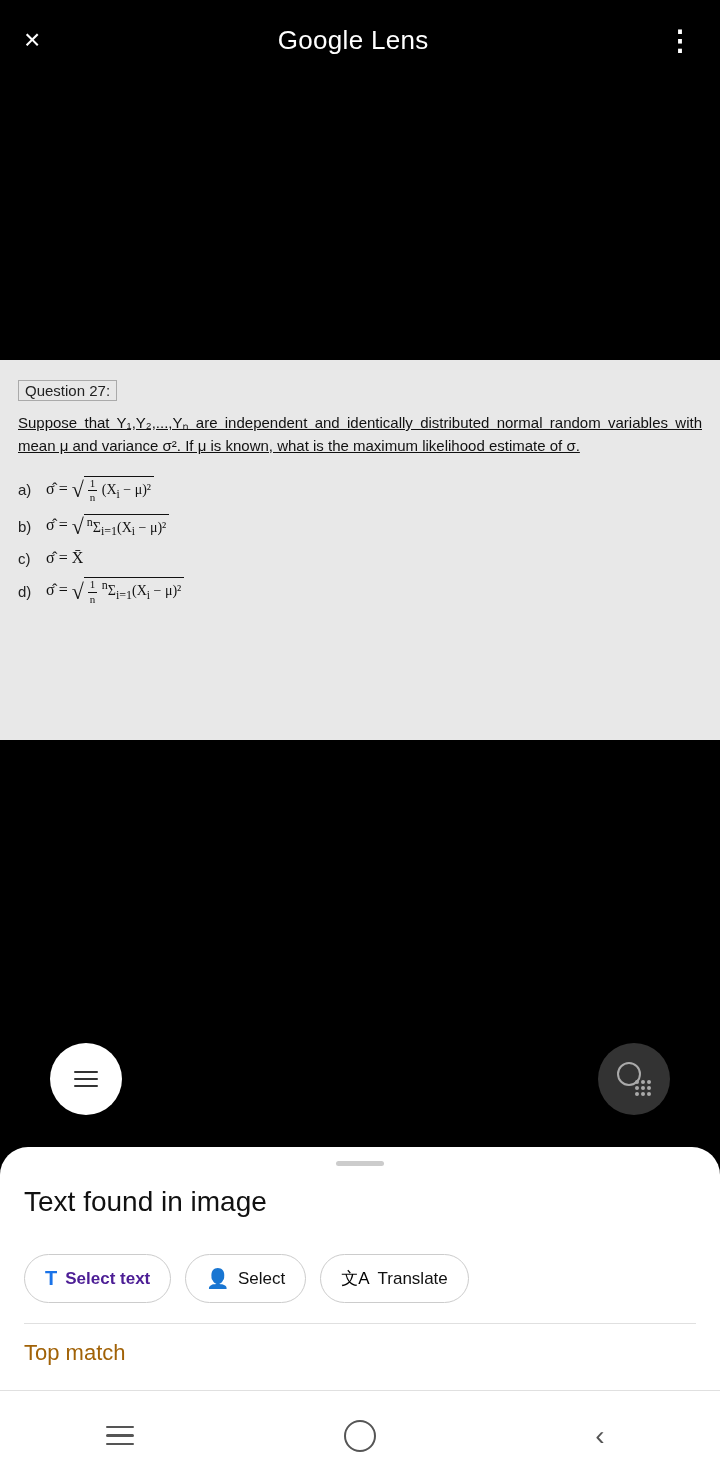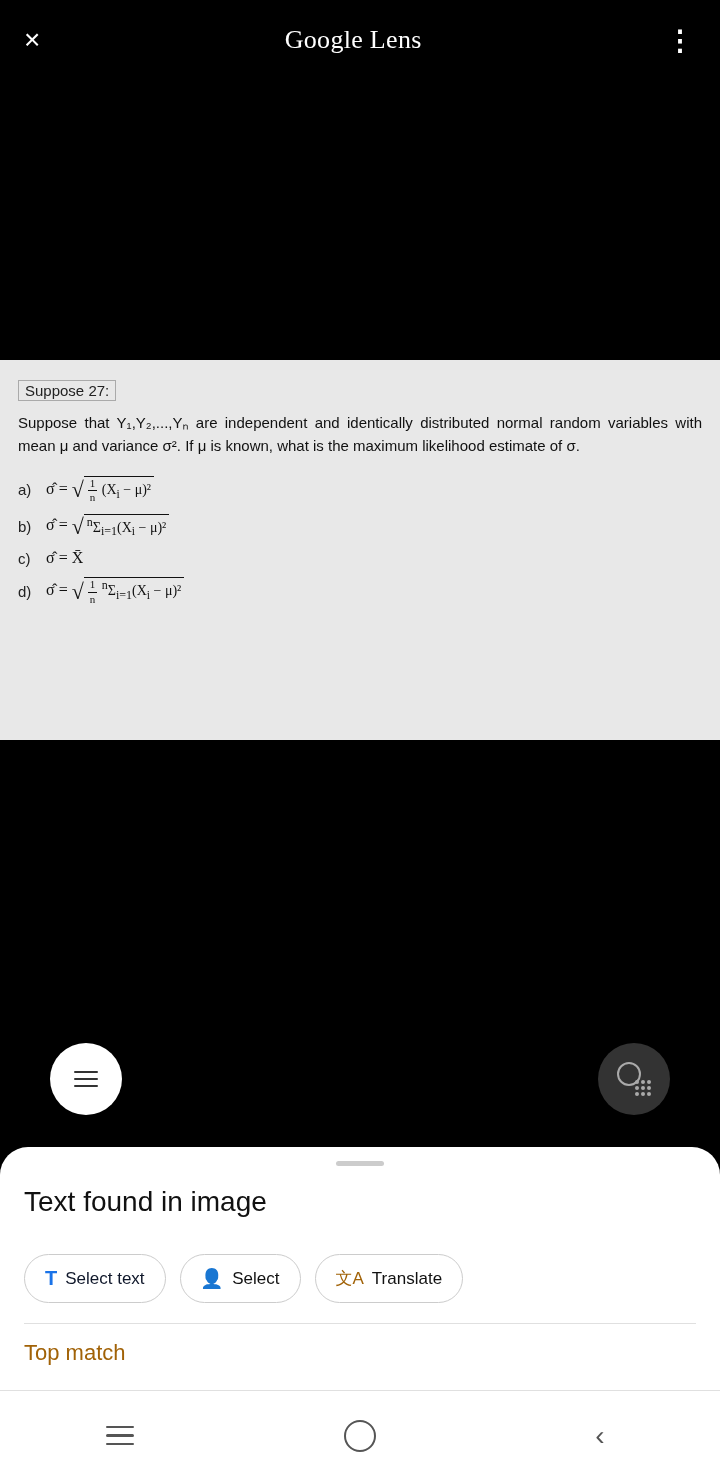--- a/index.html
+++ b/index.html
@@ -27,21 +27,20 @@
       justify-content: space-between;
       padding: 0 24px;
       z-index: 10;
     }
 
     .header-title {
       color: #fff;
       font-size: 26px;
       font-weight: 400;
       letter-spacing: 0.3px;
-      font-family: Liberation Serif, serif;
     }
 
     .header-close {
       color: #fff;
       font-size: 28px;
       cursor: pointer;
       line-height: 1;
     }
 
     .header-more {
@@ -83,20 +82,21 @@
       padding: 1px 6px;
       background: #e8e8e8;
     }
 
     .question-text {
       font-size: 15px;
       color: #111;
       line-height: 1.55;
       margin-bottom: 18px;
       text-align: justify;
+      text-decoration: underline;
     }
 
     .options-list {
       list-style: none;
       padding: 0;
     }
 
     .option-item {
       display: flex;
       align-items: center;
@@ -292,22 +292,22 @@
       cursor: pointer;
       background: #fff;
       color: #111;
     }
 
     .action-btn .btn-icon {
       font-size: 20px;
     }
 
     .btn-blue {
-      color: #0f172a;
-      font-weight: 400;
+      color: #4c1d95;
+      font-weight: 700;
     }
 
     .bottom-divider {
       width: 100%;
       height: 1px;
       background: #e0e0e0;
       margin-bottom: 16px;
     }
 
     .top-match-label {
@@ -375,21 +375,21 @@
 
 <div class="header">
   <span class="header-close">×</span>
   <span class="header-title">Google Lens</span>
   <span class="header-more">⋮</span>
 </div>
 
 <div class="camera-top"></div>
 
 <div class="document-area">
-  <span class="question-label">Suppose 27:</span>
+  <span class="question-label">Question 27:</span>
   <p class="question-text">Suppose that Y₁,Y₂,...,Yₙ are independent and identically distributed normal random variables with mean μ and variance σ². If μ is known, what is the maximum likelihood estimate of σ.</p>
   <ul class="options-list">
 
     <li class="option-item">
       <span class="option-letter">a)</span>
       <span class="math-formula">
         σ̂ =
         <span class="sqrt-wrapper">
           <span class="sqrt-symbol">√</span>
           <span class="sqrt-content">
@@ -478,21 +478,21 @@
       <span class="btn-icon btn-blue" style="font-weight:700; color:#1a73e8; font-size:20px;">T</span>
       <span class="btn-blue">Select text</span>
     </button>
 
     <button class="action-btn">
       <span class="btn-icon" style="font-size:19px;">👤</span>
       <span>Select</span>
     </button>
 
     <button class="action-btn">
-      <span class="btn-icon" style="font-size:17px; color:#a16207;">文A</span>
+      <span class="btn-icon" style="font-size:17px; color:#000000;">文A</span>
       <span>Translate</span>
     </button>
   </div>
   <div class="bottom-divider"></div>
   <div class="top-match-label">Top match</div>
 </div>
 
 <div class="nav-bar">
   <div class="nav-icon">
     <div class="three-lines">

